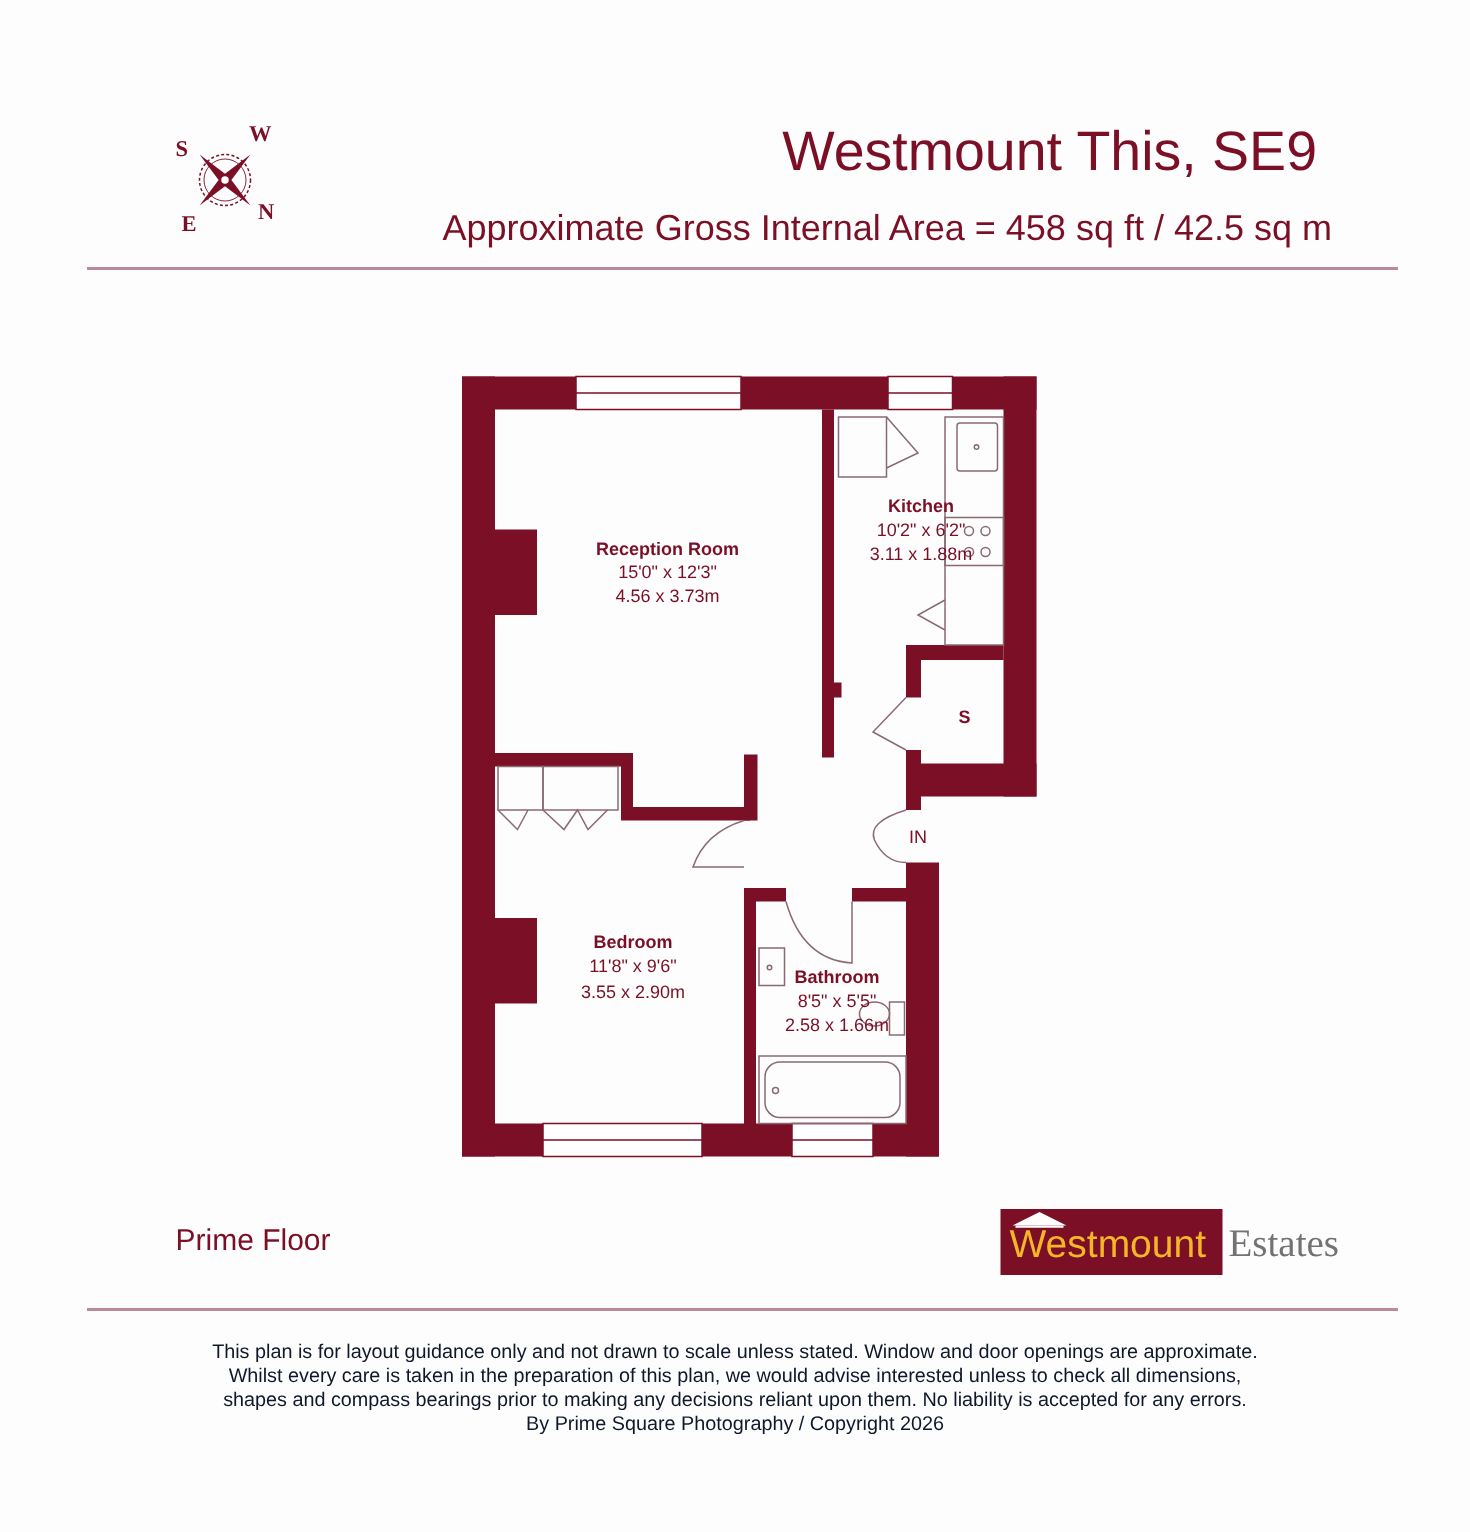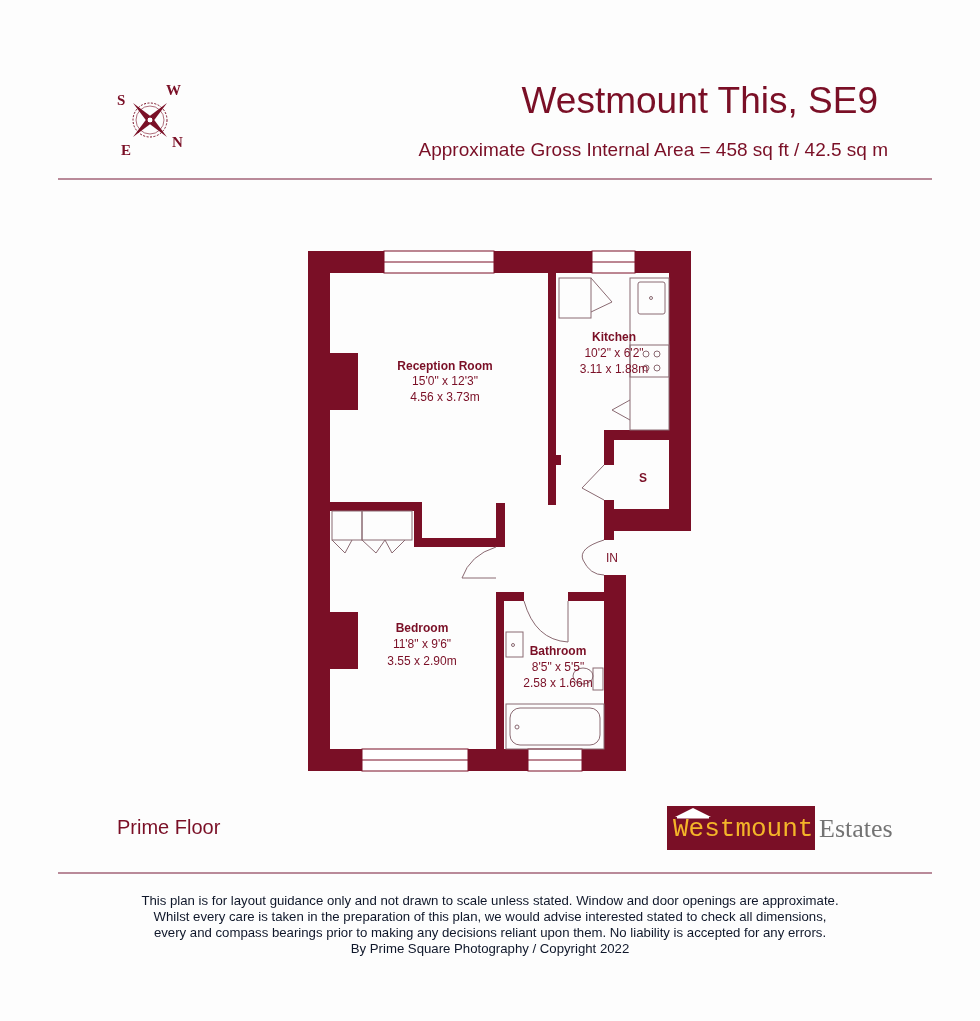--- a/index.html
+++ b/index.html
@@ -1,26 +1,26 @@
 <!DOCTYPE html>
 <html><head>
 <meta charset="utf-8">
 <style>
   html, body { margin: 0; padding: 0; background: #fdfdfd; }
   body { width: 980px; height: 1021px; position: relative; overflow: hidden; font-family: "Liberation Sans", sans-serif; color: #7a0f26; }
   .abs { position: absolute; }
   .title { right: 102px; top: 80px; font-size: 37px; color: #7a0f26; letter-spacing: 0; white-space: nowrap; }
-  .subtitle { right: 92px; top: 139px; font-size: 19px; color: #7a0f26; white-space: nowrap; }
+  .subtitle { right: 92px; top: 139px; font-size: 24px; color: #7a0f26; white-space: nowrap; }
   .rule { left: 58px; width: 874px; height: 2px; background: #b98a99; }
   .compass { left: 110px; top: 78px; width: 80px; height: 80px; }
   .compass-letter { position: absolute; font-family: "Liberation Serif", serif; font-weight: bold; font-size: 15px; color: #7a0f26; }
   .plan { left: 300px; top: 245px; width: 400px; height: 530px; }
   .floor-label { left: 117px; top: 816px; font-size: 20px; color: #7a0f26; }
   .logo-box { left: 667px; top: 806px; width: 148px; height: 44px; background: #7a0f26; }
-  .logo-west { position: absolute; left: 6px; top: 8px; font-family: Liberation Mono, monospace; font-size: 26px; color: #f4b529; white-space: nowrap; }
+  .logo-west { position: absolute; left: 6px; top: 8px; font-family: Liberation Sans, sans-serif; font-size: 26px; color: #f4b529; white-space: nowrap; }
   .logo-est { left: 819px; top: 814px; font-family: "Liberation Serif", serif; font-size: 26px; color: #737373; white-space: nowrap; }
   .disclaimer { left: 0; width: 980px; top: 893px; text-align: center; font-size: 13.2px; line-height: 16px; color: #0f172a; }
   .disclaimer div { white-space: nowrap; }
   .room-text { font-family: "Liberation Sans", sans-serif; fill: #7a0f26; text-anchor: middle; }
 </style>
 </head>
 <body>
 
 <div class="abs compass">
   <svg width="80" height="80" viewBox="0 0 80 80" style="position:absolute;left:0;top:0;">
@@ -143,16 +143,16 @@
     <rect x="4" y="10" width="32" height="1.5" fill="#fff"></rect>
   </svg>
   <span class="logo-west">Westmount</span>
 </div>
 <div class="abs logo-est">Estates</div>
 
 <div class="abs rule" style="top:872px;"></div>
 
 <div class="abs disclaimer">
   <div>This plan is for layout guidance only and not drawn to scale unless stated. Window and door openings are approximate.</div>
-  <div>Whilst every care is taken in the preparation of this plan, we would advise interested stated to check all dimensions,</div>
-  <div>every and compass bearings prior to making any decisions reliant upon them. No liability is accepted for any errors.</div>
-  <div>By Prime Square Photography / Copyright 2022</div>
+  <div>Whilst every care is taken in the preparation of this plan, we would advise interested unless to check all dimensions,</div>
+  <div>shapes and compass bearings prior to making any decisions reliant upon them. No liability is accepted for any errors.</div>
+  <div>By Prime Square Photography / Copyright 2026</div>
 </div>
 
 </body></html>

